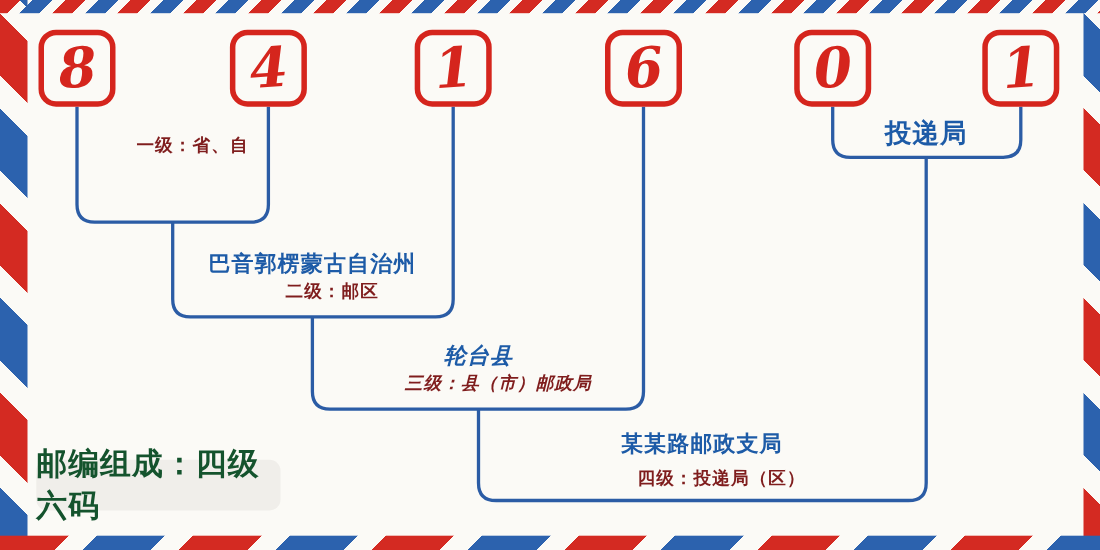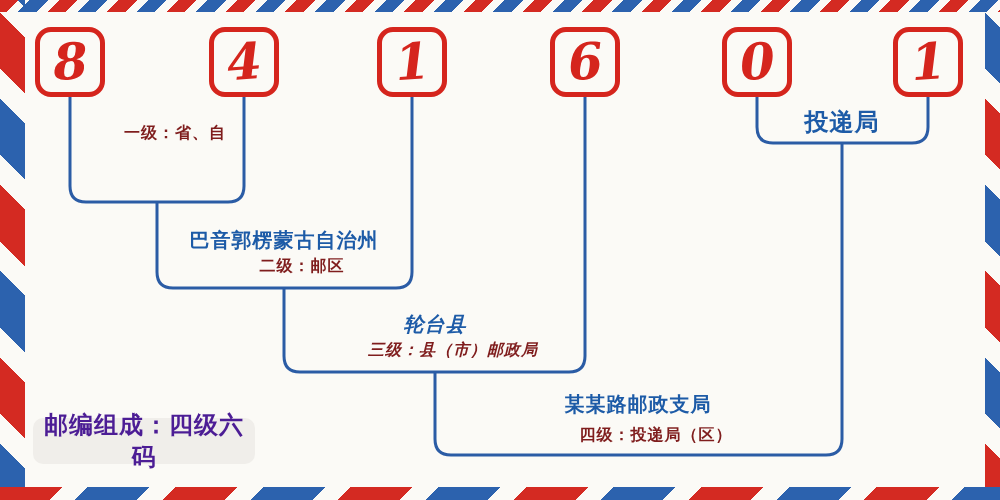--- a/index.html
+++ b/index.html
@@ -43,30 +43,30 @@
   .anno{
     position:absolute;transform:translateX(-50%);text-align:center;
     white-space:nowrap;z-index:3;line-height:26px;
   }
   .place{color:#1d5ba7;font-weight:bold;font-size:20px;letter-spacing:1px;}
   .level{color:#7f1d1d;font-weight:bold;font-size:16px;letter-spacing:1px;margin-left:36px;}
   .anno-1{left:157px;top:120px;}
   .anno-2{left:284px;top:227px;}
   .anno-3{left:435px;top:311px;font-style:italic;}
   .anno-4{left:638px;top:391px;}
-  .anno-4 .level{margin-top:6px;font-family:Liberation Mono, monospace;}
+  .anno-4 .level{margin-top:6px;}
   .anno-5{left:842px;top:109px;}
   .anno-5 .place{font-size:24px;}
   
   .badge{
     position:absolute;left:33px;top:418px;width:222px;height:46px;
     background:#f0eeea;border-radius:10px;display:flex;align-items:center;justify-content:center;
     z-index:3;
   }
-  .badge span{color:#4c1d95;font-weight:bold;font-size:24px;letter-spacing:1px;text-align:center;}
+  .badge span{color:#14532d;font-weight:bold;font-size:28px;letter-spacing:1px;}
 </style>
 </head>
 <body>
 
 <div class="canvas">
 
   <div class="border-top"></div>
   <div class="border-bottom"></div>
   <div class="border-left"></div>
   <div class="border-right"></div>

